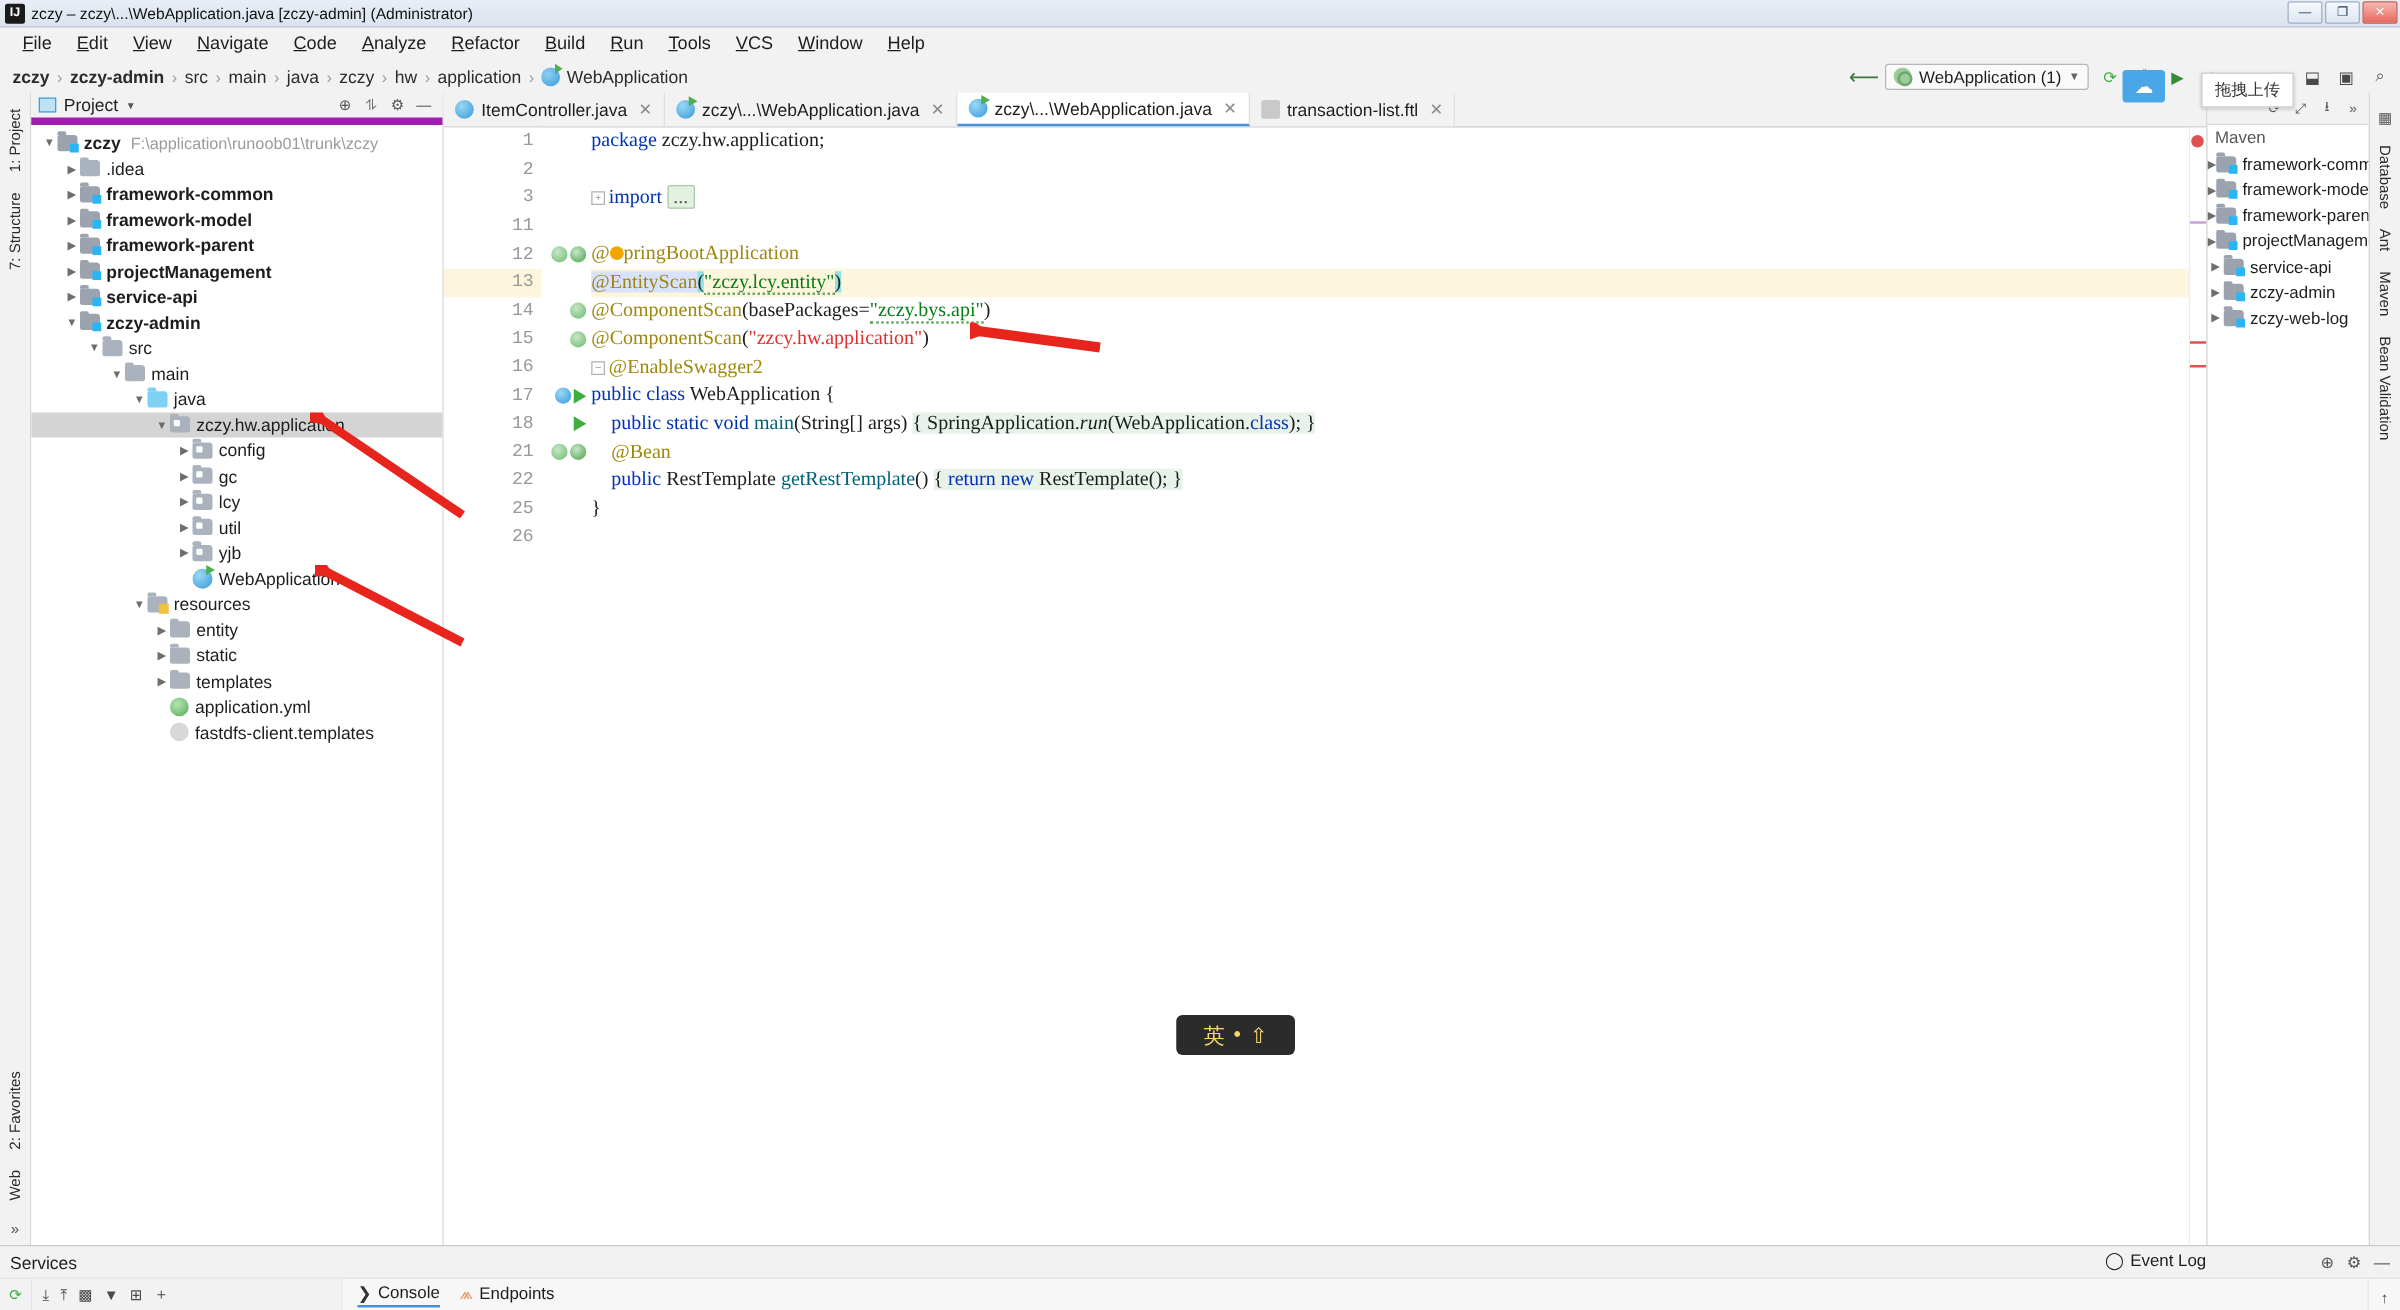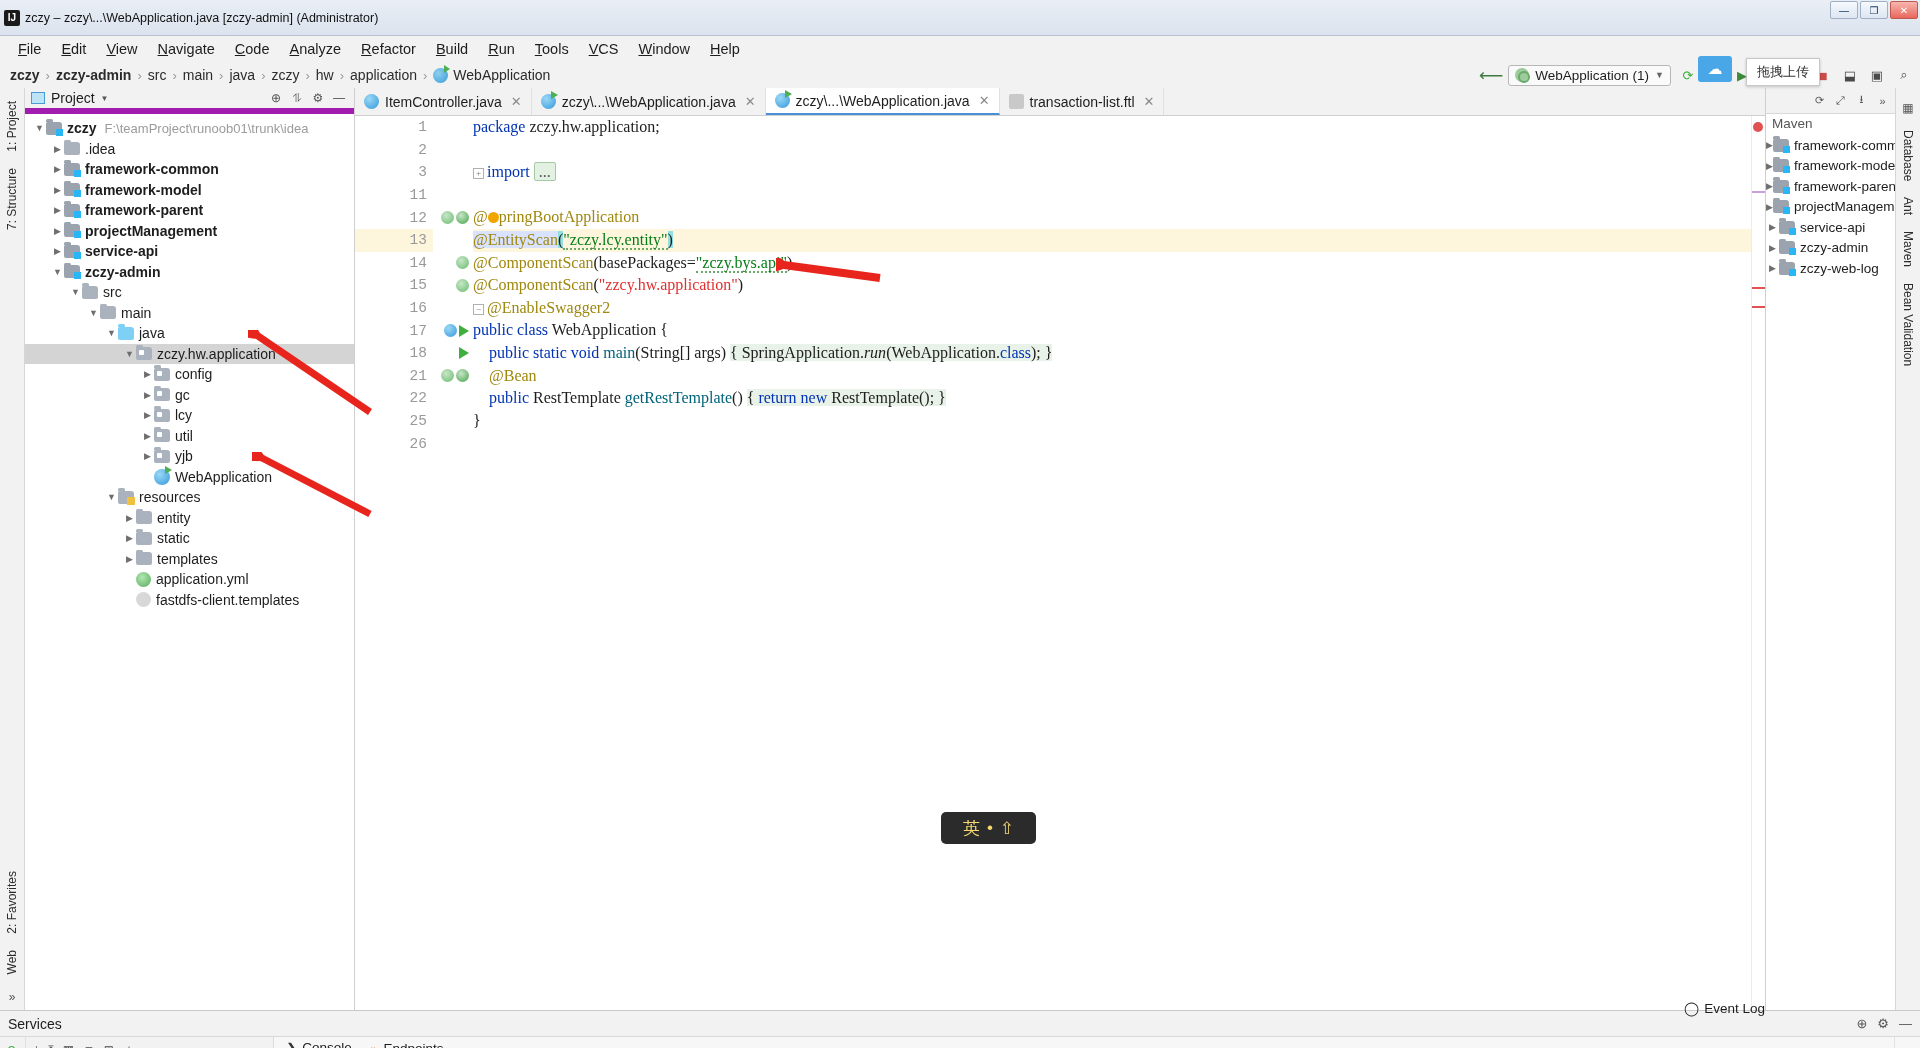--- a/index.html
+++ b/index.html
@@ -7,21 +7,21 @@
   body {
     font-family: "Liberation Sans", sans-serif;
     font-size: 15px;
     background:#f2f2f2;
     color:#1d1d1d;
     -webkit-font-smoothing: antialiased;
   }
 
   
   #titlebar {
-    height:36px; background:linear-gradient(#e9eef5,#dbe3ee);
+    height:22px; background:linear-gradient(#e9eef5,#dbe3ee);
     border-bottom:1px solid #b9c2cf;
     display:flex; align-items:center; position:relative;
   }
   #titlebar .ij-logo {
     width:16px;height:16px;margin:0 5px 0 4px;background:#1a1a1a;color:#fff;
     font-size:10px;font-weight:bold;display:flex;align-items:center;justify-content:center;
     border-radius:2px;
   }
   #titlebar .ttl { font-size:12.5px; color:#111; }
   #wincontrols { position:absolute; right:2px; top:1px; display:flex; gap:2px; }
@@ -163,21 +163,21 @@
   #svc-tabs .st.active{border-bottom:2px solid #4a90d9;}
   #console-side{width:26px;background:#f7f7f7;border-left:1px solid #e3e3e3;display:flex;flex-direction:column;align-items:center;padding-top:6px;gap:10px;}
 
   
   .arrow{position:absolute;pointer-events:none;}
   #imebox{
     position:absolute;left:941px;top:812px;width:95px;height:32px;background:#2b2b2b;border-radius:5px;
     display:flex;align-items:center;justify-content:center;gap:7px;color:#f5d76e;font-size:17px;z-index:50;
   }
   #uploadtip{
-    position:absolute;right:100px;top:58px;background:#fff;border:1px solid #c8c8c8;
+    position:absolute;right:85px;top:58px;background:#fff;border:1px solid #c8c8c8;
     padding:4px 10px;font-size:13px;color:#333;z-index:40;box-shadow:0 1px 3px rgba(0,0,0,.2);
   }
   #cloudbtn{
     position:absolute;right:188px;top:56px;width:34px;height:26px;background:#49a7e8;border-radius:3px;
     display:flex;align-items:center;justify-content:center;color:#fff;font-size:15px;z-index:41;
   }
 </style>
 </head>
 <body>
 
@@ -288,21 +288,21 @@
       <span class="hi">⊕</span>
       <span class="hi">⥮</span>
       <span class="hi">⚙</span>
       <span class="hi">—</span>
     </div>
     <div id="tree">
         <div class="row" style="padding-left: 8px;">
           <span class="tw">▼</span>
           <span class="fi f-mod"></span>
           <span class="nm bold">zczy</span>
-          <span class="path">F:\teamProject\runoob01\trunk\idea</span>
+          <span class="path">F:\application\runoob01\trunk\zczy</span>
         </div>
         <div class="row" style="padding-left: 26px;">
           <span class="tw">▶</span>
           <span class="fi f-plain"></span>
           <span class="nm">.idea</span>
         </div>
         <div class="row" style="padding-left: 26px;">
           <span class="tw">▶</span>
           <span class="fi f-mod"></span>
           <span class="nm bold">framework-common</span>

